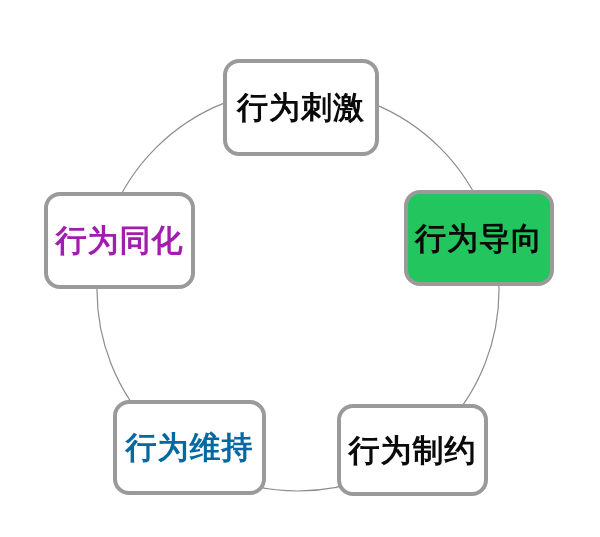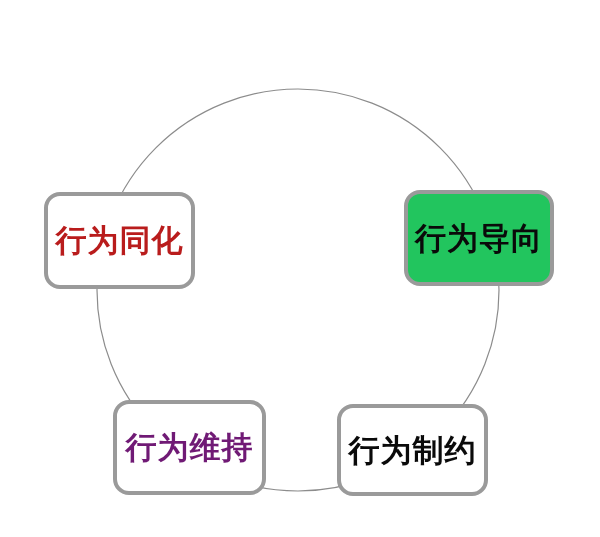--- a/index.html
+++ b/index.html
@@ -55,30 +55,33 @@
 </style>
 </head>
 <body>
 
 <div id="canvas" style="background: rgb(255, 255, 255);">
 
   <svg id="ring-layer" viewBox="0 0 600 537" aria-hidden="true">
     <circle cx="298" cy="290" r="201" fill="none" stroke="#8c8c8c" stroke-width="1.2"></circle>
   </svg>
 
+  <div class="node" id="node-0" style="border-color: rgb(154, 154, 154); background: rgb(255, 255, 255);">
+    <span class="node-label" style="color: rgb(10, 10, 10);">行为刺激</span>
+  </div>
 
   <div class="node" id="node-1" style="border-color: rgb(154, 154, 154); background: #22c55e;">
     <span class="node-label" style="color: rgb(10, 10, 10);">行为导向</span>
   </div>
 
   <div class="node" id="node-2" style="border-color: rgb(154, 154, 154); background: rgb(255, 255, 255);">
     <span class="node-label" style="color: rgb(10, 10, 10);">行为制约</span>
   </div>
 
   <div class="node" id="node-3" style="border-color: rgb(154, 154, 154); background: rgb(255, 255, 255);">
-    <span class="node-label" style="color: #701a75;">行为维持</span>
+    <span class="node-label" style="color: #0369a1;">行为维持</span>
   </div>
 
   <div class="node" id="node-4" style="border-color: rgb(154, 154, 154); background: rgb(255, 255, 255);">
-    <span class="node-label" style="color: #b91c1c;">行为同化</span>
+    <span class="node-label" style="color: #a21caf;">行为同化</span>
   </div>
 
 </div>
 
 </body></html>

